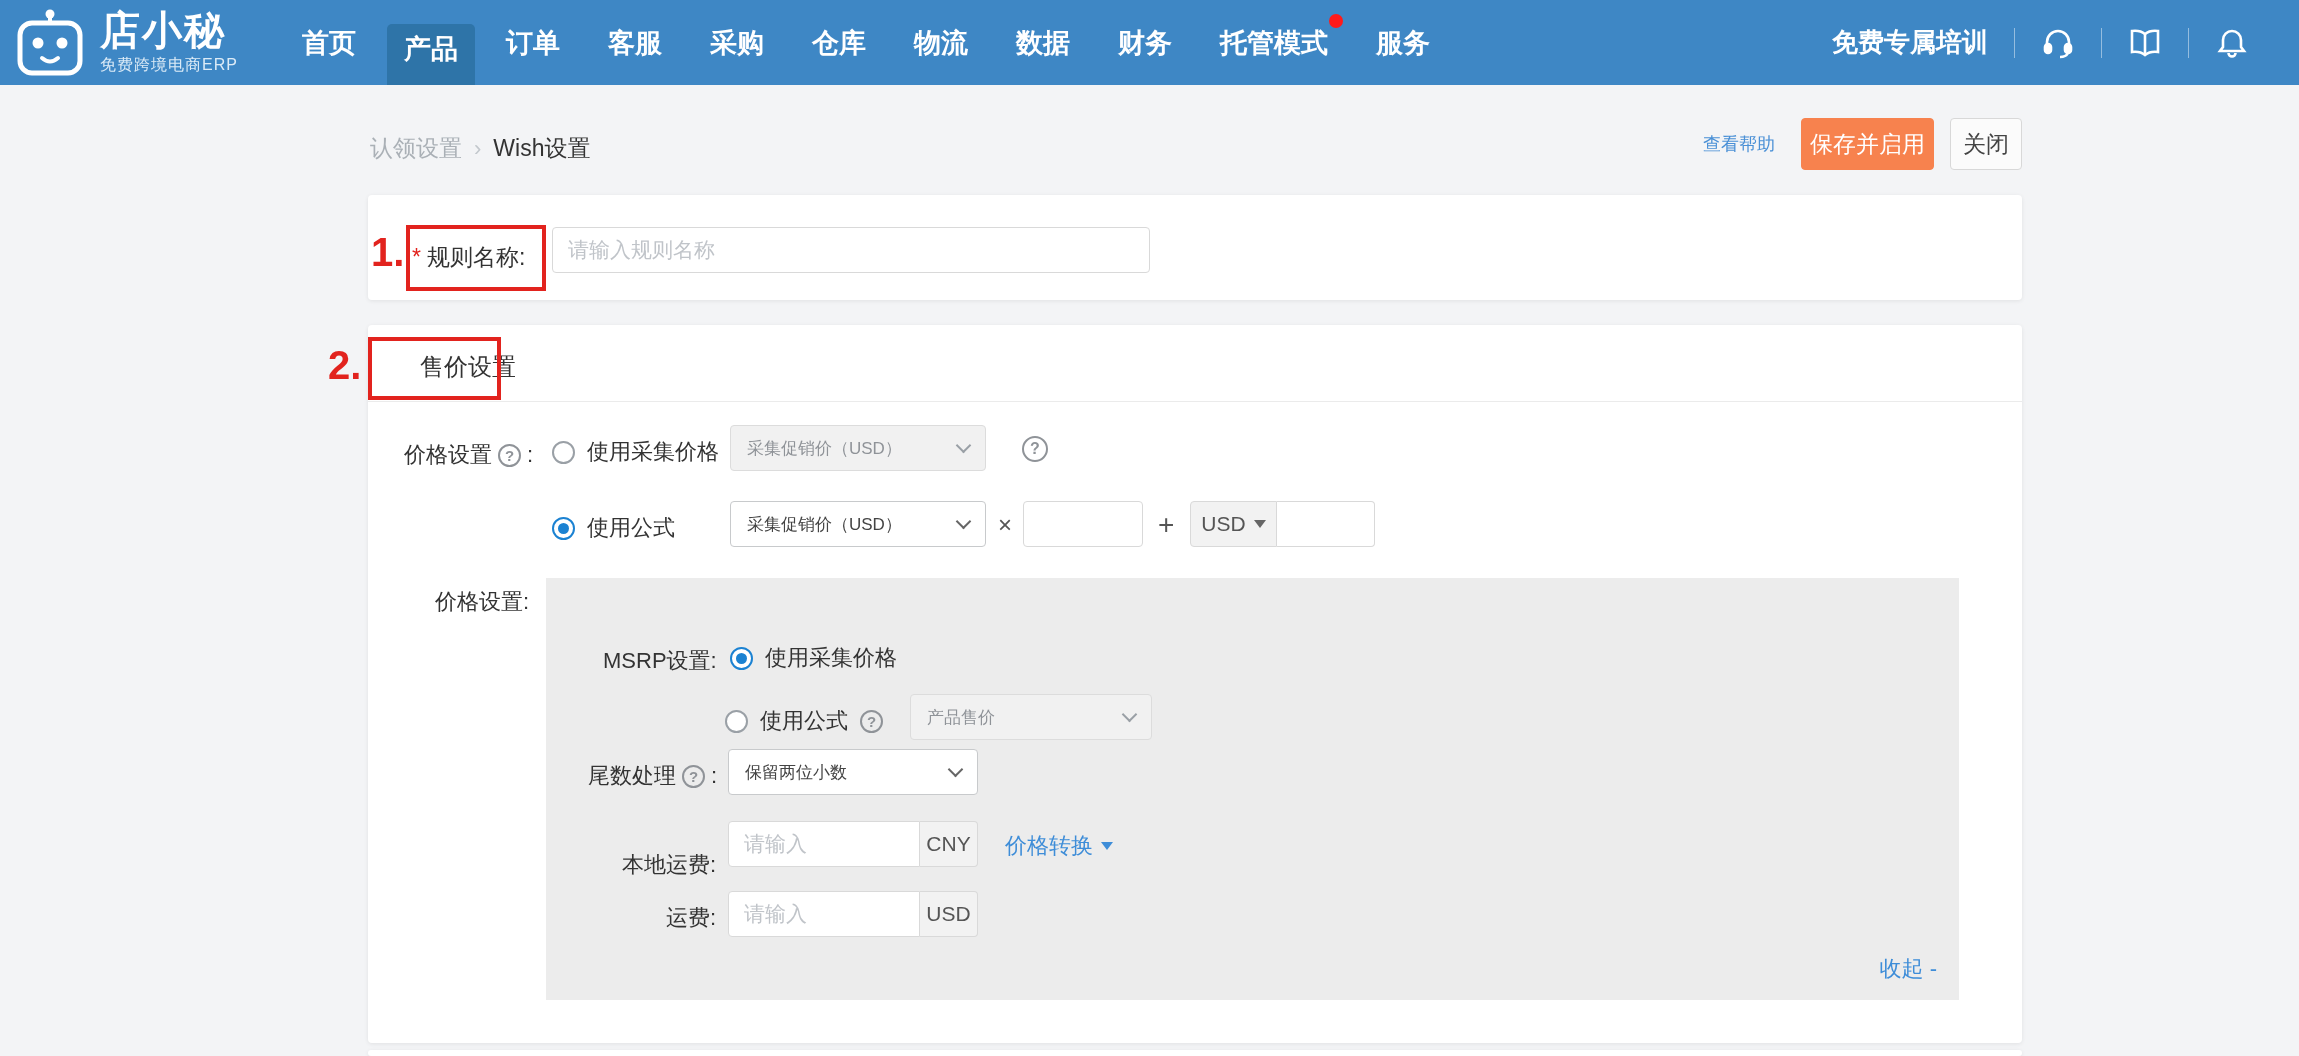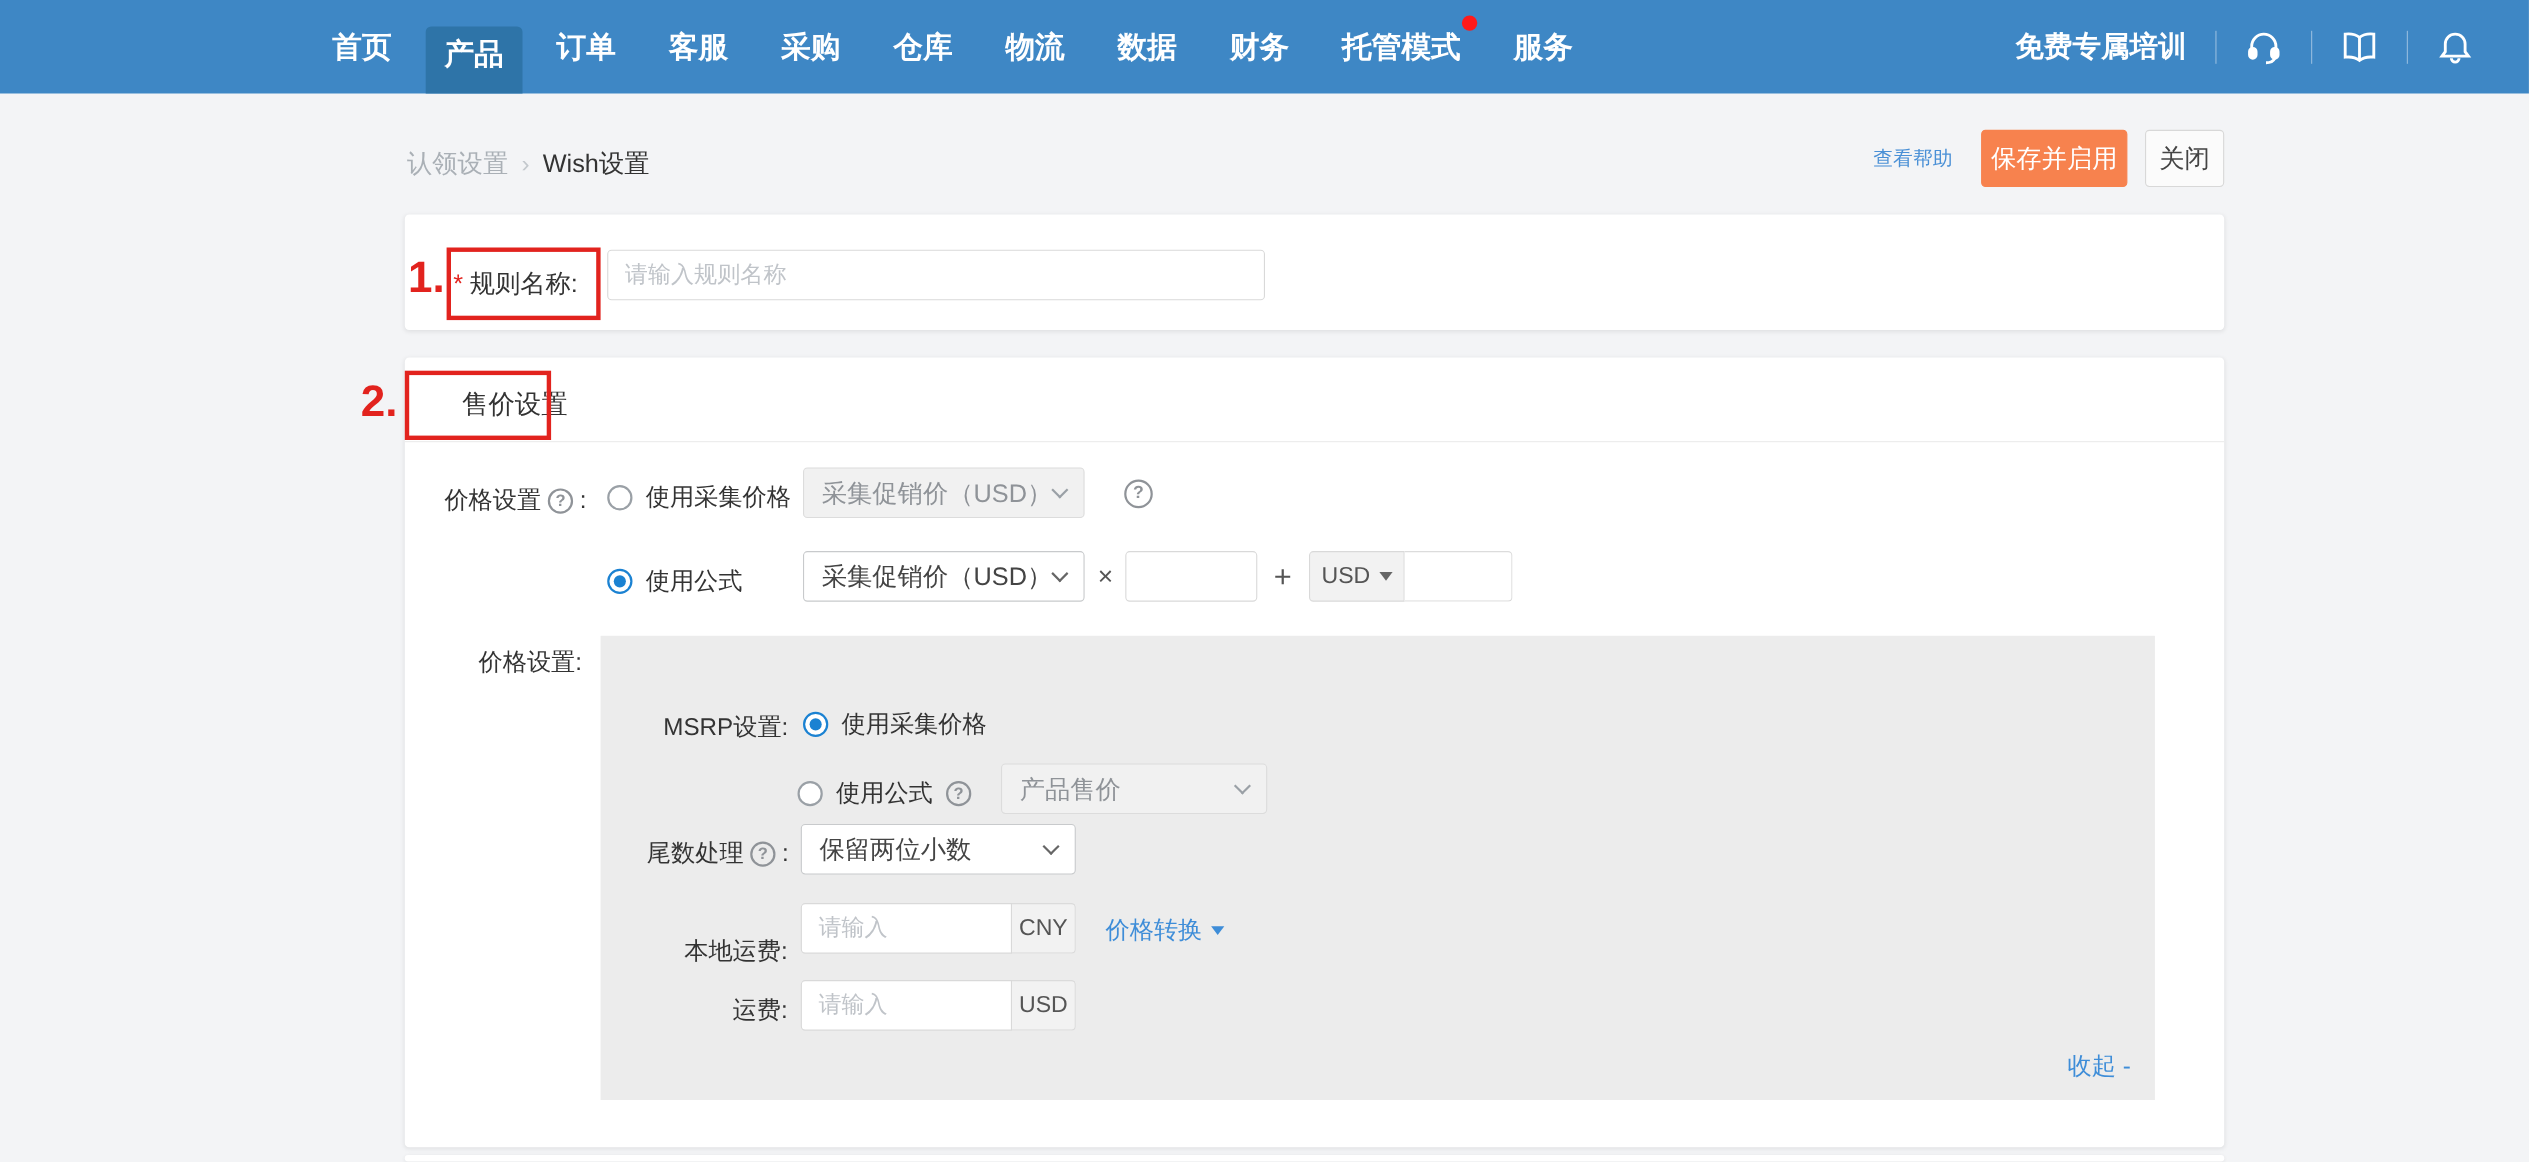--- a/index.html
+++ b/index.html
@@ -64,40 +64,54 @@
   .qmark { display:inline-flex; align-items:center; justify-content:center; width:23px; height:23px;
            border:2px solid #8f9398; border-radius:50%; color:#8f9398; font-size:15px; font-weight:bold;
            margin:0 6px; cursor:pointer; flex:0 0 auto; }
   .radio { width:23px; height:23px; border-radius:50%; border:2px solid #9aa0a6; background:#fff;
            display:inline-block; cursor:pointer; flex:0 0 auto; }
   .radio.checked { border-color:#1b82d2; position:relative; }
   .radio.checked::after { content:""; position:absolute; left:4px; top:4px; width:11px; height:11px;
                           border-radius:50%; background:#1b82d2; }
   .radio-row { position:absolute; display:flex; align-items:center; gap:12px; font-size:22px; color:#333; }
   .select { height:46px; border:1px solid #c8cacc; border-radius:4px; background:#fff; display:flex;
-            align-items:center; justify-content:space-between; padding:0 16px; font-size:23px; color:#444;
+            align-items:center; justify-content:space-between; padding:0 16px; font-size:17px; color:#444;
             cursor:pointer; }
   .select.disabled { background:#f1f1f1; border-color:#dcdcdc; color:#8f9398; cursor:default; }
   .chev { width:11px; height:11px; border-right:2px solid #666; border-bottom:2px solid #666;
           transform:rotate(45deg); margin-top:-5px; flex:0 0 auto; }
   .select.disabled .chev { border-color:#9aa0a6; }
   .op { font-size:24px; color:#555; }
   .addon-group { display:flex; align-items:stretch; height:46px; }
   .addon { background:#f2f2f2; border:1px solid #d9d9d9; display:flex; align-items:center; justify-content:center;
            font-size:21px; color:#555; }
   .tri-down { width:0; height:0; border-left:6px solid transparent; border-right:6px solid transparent;
               border-top:8px solid #666; margin-left:8px; }
   .tri-down.blue { border-top-color:#3e8dd8; }
   .gray-panel { position:absolute; left:178px; top:253px; width:1413px; height:422px; background:#ececec; }
   .blue-link { color:#3e8dd8; font-size:22px; cursor:pointer; display:inline-flex; align-items:center; }
 </style>
 </head>
 <body>
 
 <div class="topnav">
+  <div class="logo-wrap">
+    <svg class="robot" viewBox="0 0 72 68">
+      <line x1="36" y1="4" x2="36" y2="14" stroke="#fff" stroke-width="4"></line>
+      <circle cx="36" cy="5" r="4.5" fill="#fff"></circle>
+      <rect x="6" y="14" width="60" height="50" rx="12" fill="none" stroke="#fff" stroke-width="5"></rect>
+      <circle cx="24" cy="34" r="5.5" fill="#fff"></circle>
+      <circle cx="48" cy="34" r="5.5" fill="#fff"></circle>
+      <path d="M28 49 q8 7 16 0" fill="none" stroke="#fff" stroke-width="4" stroke-linecap="round"></path>
+    </svg>
+    <div class="logo-text">
+      <div class="logo-title">店小秘</div>
+      <div class="logo-sub">免费跨境电商ERP</div>
+    </div>
+  </div>
 
   <div class="nav-items">
     <div class="nav-item">
         <span>首页</span>
       </div>
     <div class="nav-item active">
         <span>产品</span>
       </div>
     <div class="nav-item">
         <span>订单</span>

